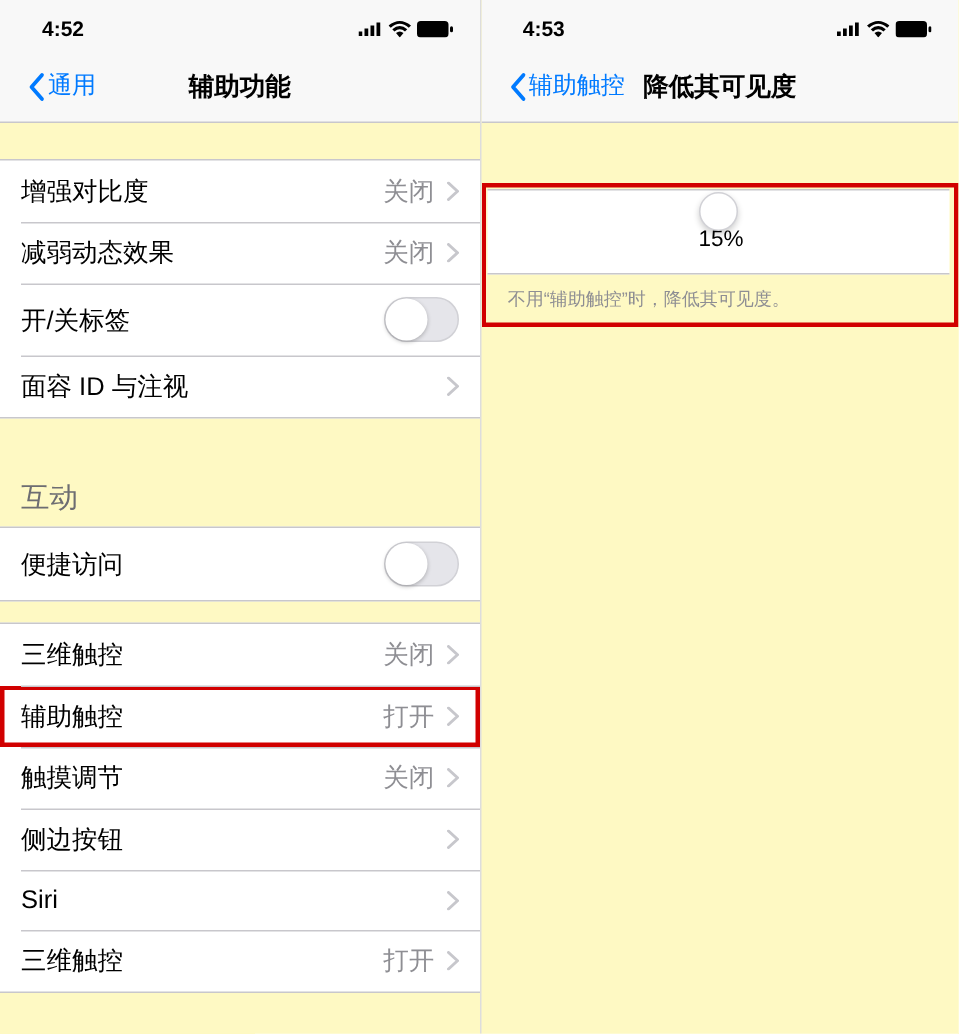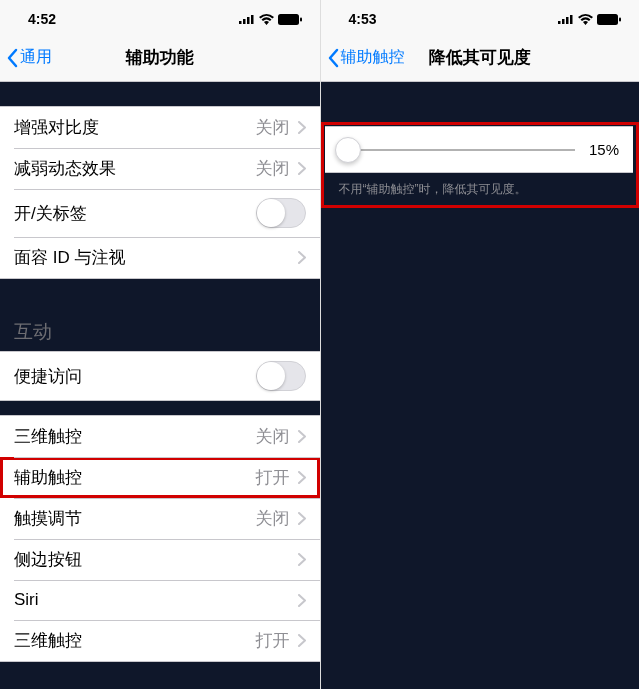--- a/index.html
+++ b/index.html
@@ -8,21 +8,21 @@
     background: #fff;
     width: 639px;
     height: 689px;
     overflow: hidden;
     display: flex;
   }
   .phone {
     position: relative;
     width: 319.5px;
     height: 689px;
-    background: #0f172a;
+    background: #fef9c3;
     overflow: hidden;
   }
   .phone + .phone { border-left: 1px solid #ddd; }
   .status-bar {
     height: 34px;
     display: flex;
     align-items: center;
     justify-content: space-between;
     padding: 4px 18px 0 28px;
     background: #f8f8f8;
@@ -39,21 +39,21 @@
     display: flex;
     align-items: center;
   }
   .back {
     display: flex;
     align-items: center;
     color: #007aff;
     font-size: 16px;
     padding-left: 6px;
     position: absolute;
-    left: 0;
+    left: 12px;
   }
   .back svg { margin-right: 2px; }
   .nav-title {
     font-size: 17px;
     font-weight: 600;
     color: #000;
     margin: 0 auto;
   }
   .section-gap { height: 24px; }
   .section-gap.tall { height: 34px; }
@@ -117,20 +117,21 @@
     box-shadow: inset 0 0 0 3px #d10000;
   }
   .slider-row {
     background: #fff;
     border-top: 1px solid #c8c7cc;
     border-bottom: 1px solid #c8c7cc;
     padding: 14px 14px;
     display: flex;
     align-items: center;
     gap: 10px;
+    flex-direction: column;
   }
   .slider-track {
     flex: 1;
     height: 2px;
     background: #b2b2b2;
     position: relative;
   }
   .slider-thumb {
     width: 26px; height: 26px;
     border-radius: 50%;

